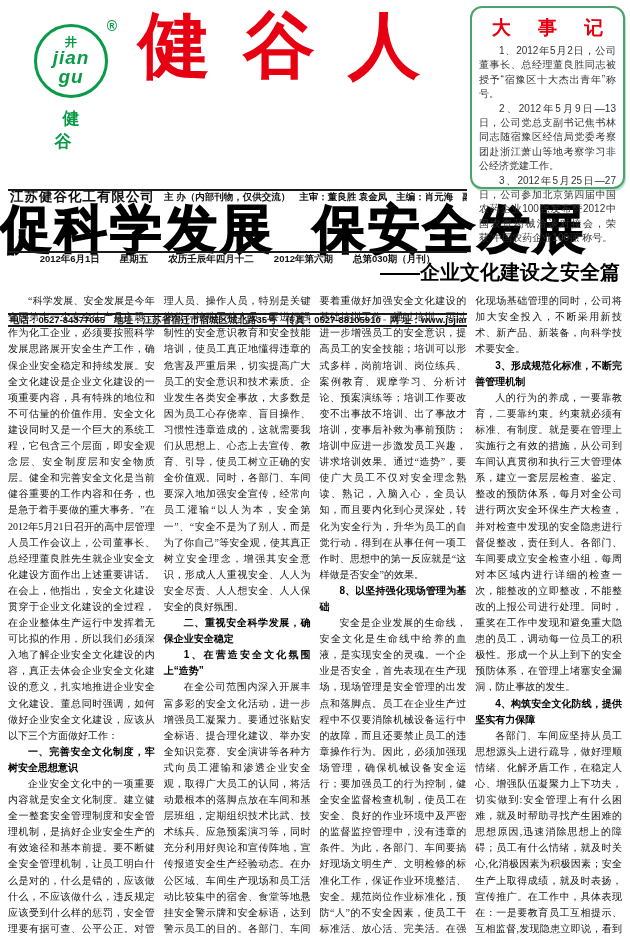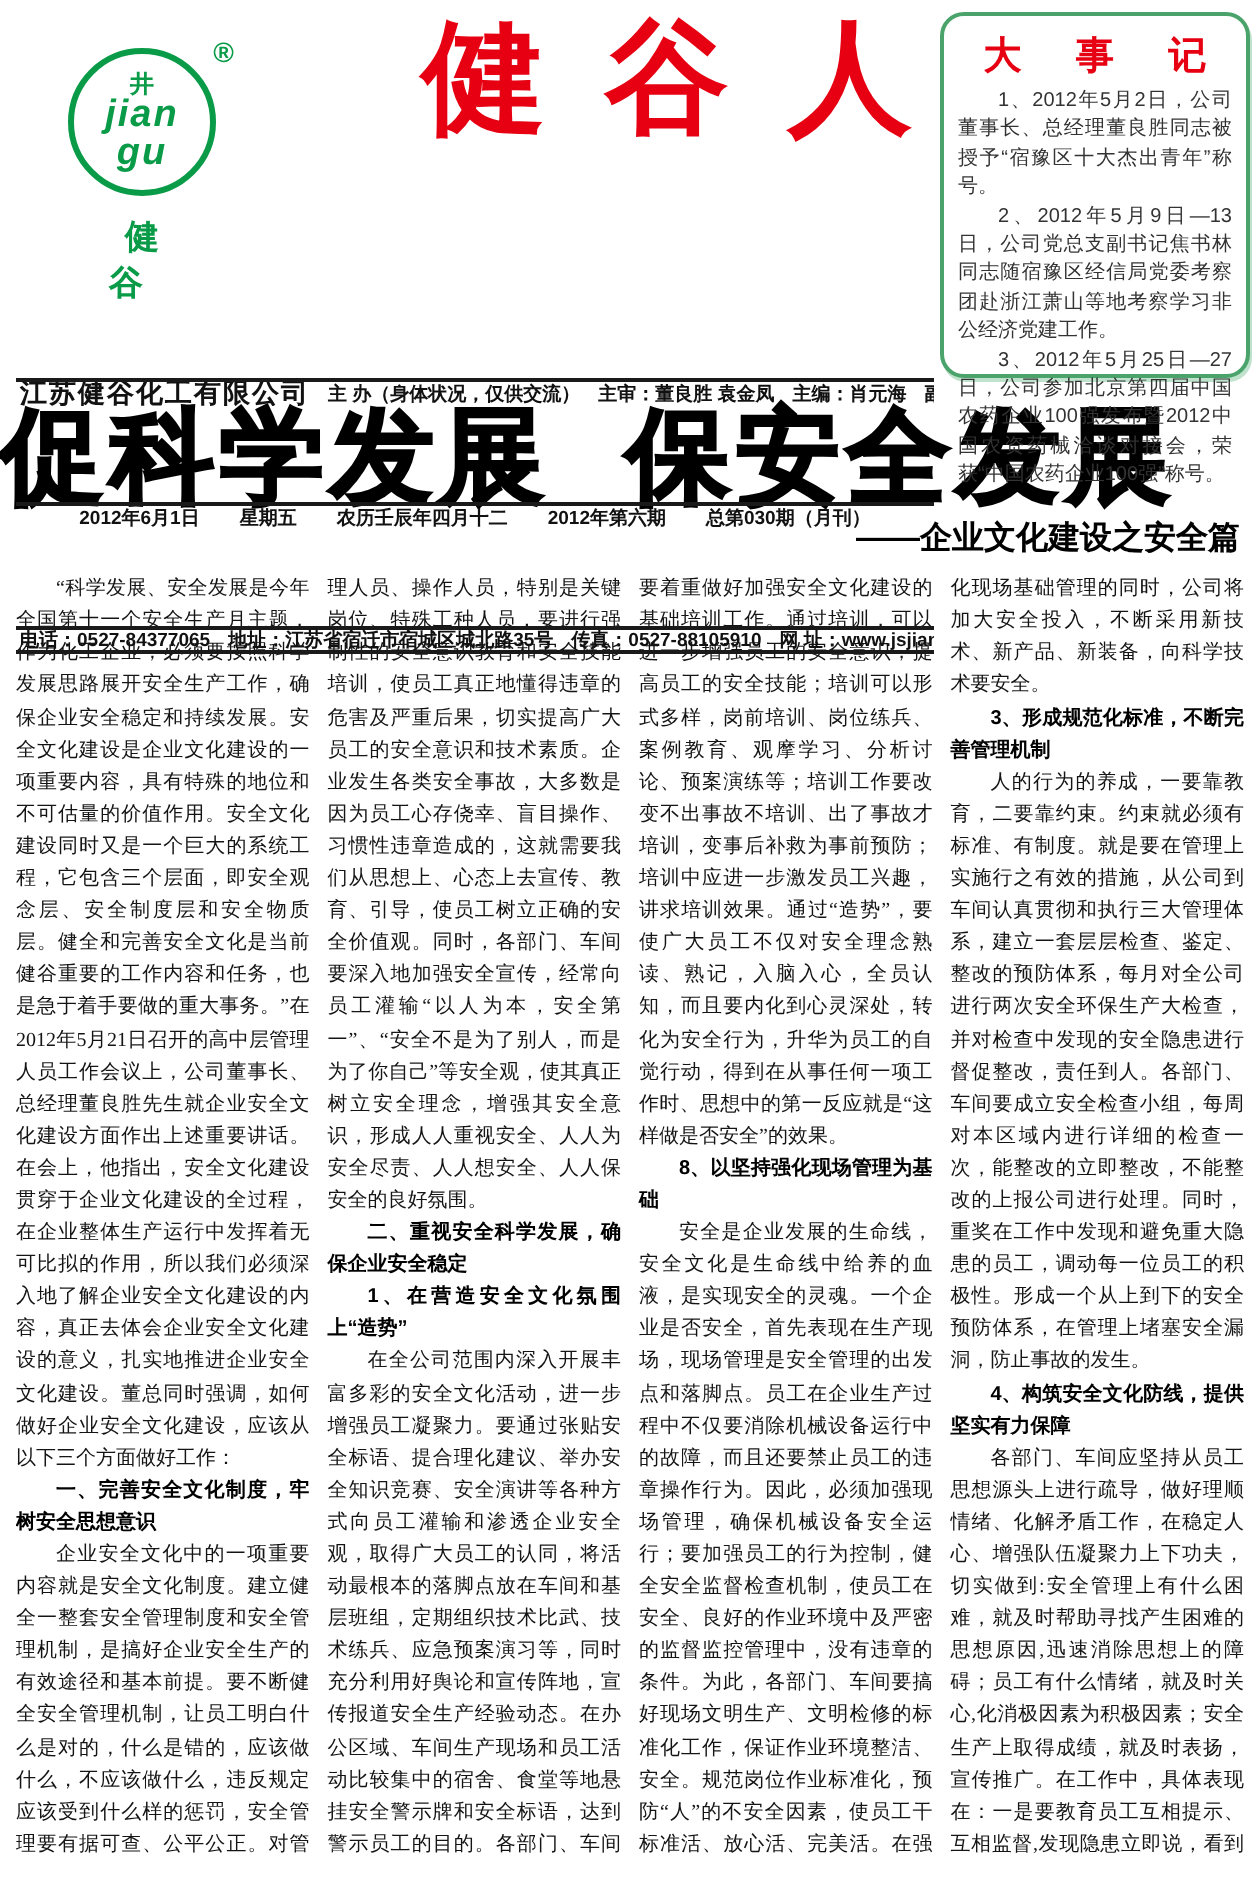--- a/index.html
+++ b/index.html
@@ -17,22 +17,22 @@
     display:flex; flex-direction:column; align-items:center; justify-content:center;
     font-family:"Liberation Sans","DejaVu Sans",sans-serif; font-weight:bold; font-style:italic;
     line-height:1; position:relative;
   }
   .logo-jing { font-size:12px; font-style:normal; }
   .logo-script { font-size:19px; letter-spacing:1px; }
   .reg-mark { position:absolute; top:-8px; right:-12px; font-size:14px; font-style:normal; font-weight:bold; }
   .logo-caption { margin-top:9px; font-size:17px; font-weight:bold; letter-spacing:16px; text-indent:16px;
     font-family:Liberation Serif, serif; }
   .paper-title {
-    position:absolute; left:128px; top:2px; width:332px; text-align:right;
-    font-size:62px; line-height:1.2; font-weight:bold; color:#e60012; letter-spacing:4px;
+    position:absolute; left:138px; top:2px; width:332px; text-align:left;
+    font-size:72px; line-height:1.2; font-weight:bold; color:#e60012; letter-spacing:4px;
     font-family:"DejaVu Serif","Liberation Serif",serif;
   }
   
   .events-box {
     position:absolute; right:5px; top:6px; width:155px; height:183px;
     border:2px solid #49a36b; border-radius:12px; background:#fff; padding:7px 7px 3px;
     box-shadow:1px 2px 0 #bfe2cc;
   }
   .events-title {
     text-align:center; color:#e60012; font-weight:bold; font-size:19px;
@@ -59,21 +59,21 @@
   
   .headline {
     text-align:left; color:#000; line-height:1.1; margin-top:4px;
     font-family:"Liberation Sans","DejaVu Sans",sans-serif;
     font-weight:900; font-size:52px; letter-spacing:3px;
     -webkit-text-stroke:1.5px #000;
   }
   .headline .gap { display:inline-block; width:38px; }
   .subtitle {
     text-align:right; padding-right:10px; margin-top:1px; color:#000;
-    font-family:"Liberation Sans","DejaVu Sans",sans-serif; font-weight:900; font-size:16px;
+    font-family:"Liberation Sans","DejaVu Sans",sans-serif; font-weight:900; font-size:20px;
   }
   
   .columns {
     margin:7px 8px 0; height:646px; overflow:hidden;
     column-count:4; column-gap:9px; column-fill:auto;
   }
   .columns p {
     font-size:10px; line-height:16.1px; text-align:justify; text-indent:2em;
     word-break:break-all; color:#141414;
   }
@@ -105,21 +105,21 @@
       <div>
           <p>1、2012年5月2日，公司董事长、总经理董良胜同志被授予“宿豫区十大杰出青年”称号。</p>
           <p>2、2012年5月9日—13日，公司党总支副书记焦书林同志随宿豫区经信局党委考察团赴浙江萧山等地考察学习非公经济党建工作。</p>
           <p>3、2012年5月25日—27日，公司参加北京第四届中国农药企业100强发布暨2012中国农资药械洽谈对接会，荣获“中国农药企业100强”称号。</p>
         </div>
     </div>
 
     <div class="info-band">
       <div class="info-row">
         <span class="company">江苏健谷化工有限公司</span>
-        <span>主 办（身体状况，仅供交流）</span>
+        <span>主 办（内部刊物，仅供交流）</span>
         <span>主审：董良胜  袁金凤</span>
         <span>主编：肖元海</span>
         <span>副主编：索辉亚</span>
       </div>
       <div class="info-row centered">
         <span>2012年6月1日</span>
         <span>星期五</span>
         <span>农历壬辰年四月十二</span>
         <span>2012年第六期</span>
         <span>总第030期（月刊）</span>

